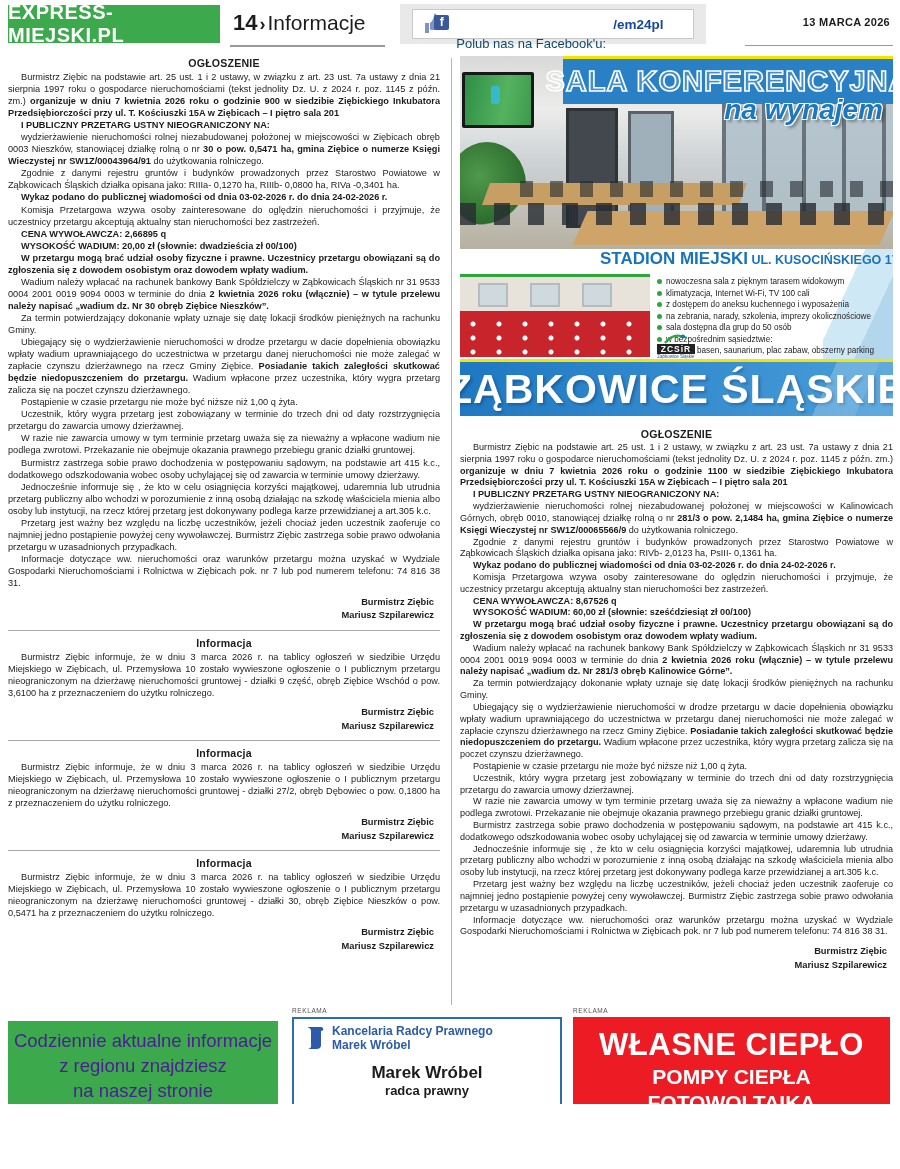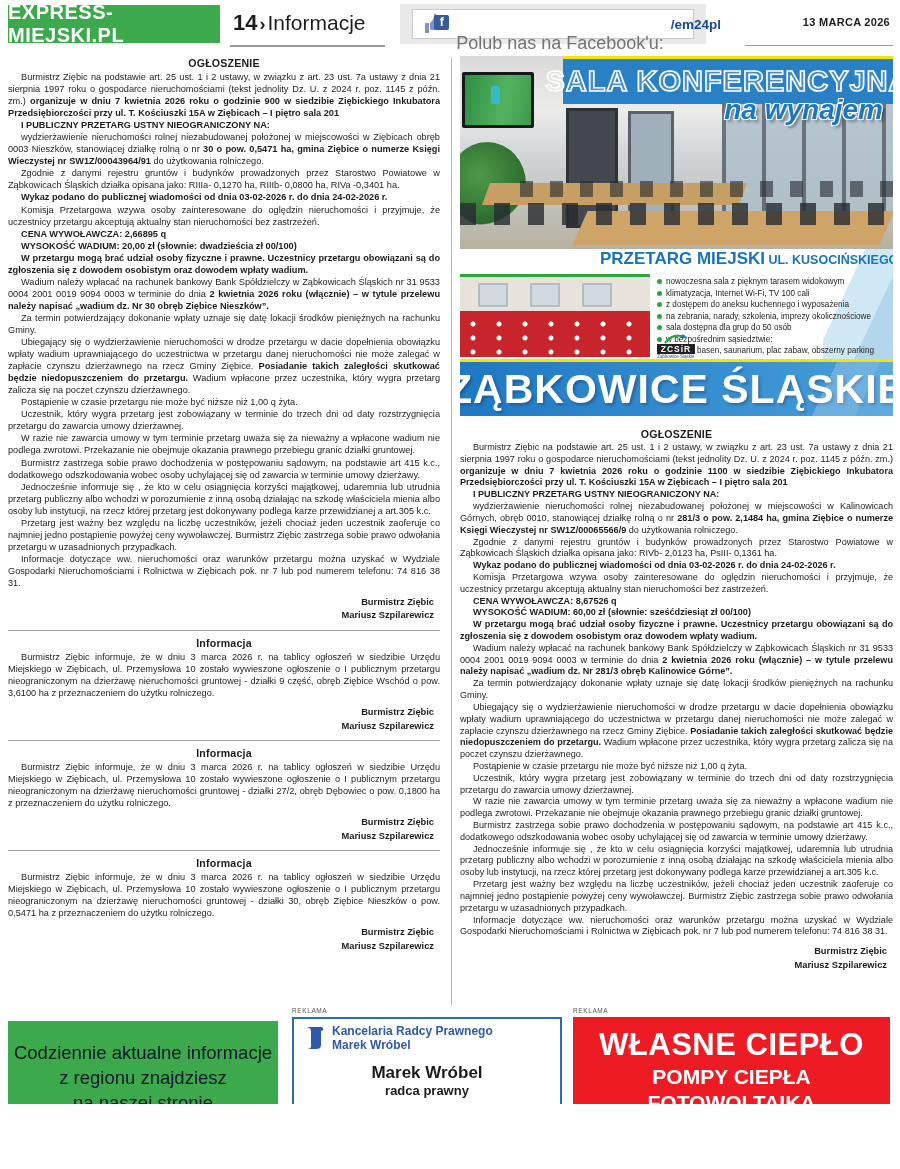--- a/index.html
+++ b/index.html
@@ -12,21 +12,21 @@
   .pagesec .num{font-weight:bold;font-size:22px;}
   .pagesec .sep{font-weight:bold;font-size:18px;margin:0 2px;}
   .pagesec-rule{position:absolute;left:230px;top:45px;width:155px;height:2px;background:#9a9a9a;}
   .fb-banner{position:absolute;left:400px;top:4px;width:306px;height:40px;background:#e9e9e9;
              display:flex;align-items:center;justify-content:center;}
   .fb-inner{background:#fff;border:1px solid #c9c9c9;height:30px;display:flex;align-items:center;
             padding:0 10px;gap:7px;width:92%;box-sizing:border-box;}
   .fb-icon{width:26px;height:22px;position:relative;flex:0 0 auto;}
   .fb-f{position:absolute;right:0;top:2px;width:15px;height:15px;background:#3b5998;color:#fff;
         font-weight:bold;font-size:12px;line-height:15px;text-align:center;border-radius:2px;}
-  .fb-text{color:#737373;font-size:18px;white-space:nowrap;margin-top:38px;}
+  .fb-text{color:#0c4a6e;font-size:13px;white-space:nowrap;margin-top:38px;}
   .fb-handle{color:#16499b;font-weight:bold;font-size:13.5px;}
   .date{position:absolute;right:10px;top:16px;font-size:11px;font-weight:bold;letter-spacing:.3px;}
   .date-rule{position:absolute;left:745px;top:45px;width:148px;height:1px;background:#9a9a9a;}
   
   .vrule{position:absolute;left:451px;top:58px;width:1px;height:947px;background:#b5b5b5;}
   .col-left{position:absolute;left:8px;top:55px;width:432px;height:952px;overflow:hidden;}
   .col-right{position:absolute;left:460px;top:56px;width:433px;height:953px;overflow:hidden;}
   .ann-title{font-size:10.6px;font-weight:bold;text-align:center;margin:2px 0 2px 0;letter-spacing:.2px;}
   .para{margin:0;font-size:9.2px;line-height:1.31;text-align:justify;text-indent:13px;}
   .col-right .para{font-size:9.1px;line-height:1.3;}
@@ -83,21 +83,21 @@
   .zcsir-text{font-size:7px;line-height:1.35;color:#333;}
   .zcsir-text .org{font-weight:bold;color:#111;font-size:7.4px;}
   .banner2{position:relative;height:57px;border-top:3px solid #f2e500;box-sizing:border-box;
            background:linear-gradient(100deg,#1e78c2,#4a9fda);overflow:hidden;display:flex;align-items:center;justify-content:center;}
   .banner2 .deco{position:absolute;right:-10px;top:-10px;width:130px;height:90px;
            background:linear-gradient(115deg,transparent 40%,rgba(255,255,255,.22) 40% 65%,rgba(255,255,255,.12) 65%);}
   .banner2 span{font-size:41px;font-weight:bold;color:#fff;letter-spacing:1px;white-space:nowrap;text-shadow:2px 2px 3px rgba(0,0,30,.25);}
   
   .reklama{position:absolute;font-size:6.5px;color:#555;letter-spacing:.6px;}
   .green-ad{position:absolute;left:8px;top:1021px;width:270px;height:139px;background:#3ca94c;
-            text-align:center;color:#0f172a;padding-top:18px;box-sizing:border-box;}
+            text-align:center;color:#4c1d95;padding-top:6px;box-sizing:border-box;}
   .green-ad .l{font-size:18.5px;margin:3px 0;}
   .green-ad .u{font-size:23px;font-weight:bold;margin-top:5px;}
   .law-ad{position:absolute;left:292px;top:1017px;width:270px;height:148px;background:#fff;
           border:2px solid #2e6bb0;box-sizing:border-box;}
   .law-head{display:flex;gap:6px;padding:6px 0 0 10px;align-items:flex-start;}
   .law-head .txt{color:#2d5ba9;font-weight:bold;font-size:12px;line-height:1.15;}
   .law-name{text-align:center;margin-top:10px;font-weight:bold;}
   .law-name .n{font-size:17px;}
   .law-name .r{font-size:13px;}
   .law-band{position:absolute;left:0;right:0;bottom:0;height:53px;background:#3f6db4;color:#fff;
@@ -217,21 +217,21 @@
         <div class="chairs1"></div>
         <div class="yellow-strip"></div>
         <div class="banner1">
           <span>SALA KONFERENCYJNA</span>
         </div>
         <div class="na-wynajem">na wynajem</div>
       </div>
       <div class="mid">
         <div class="mid-deco"></div>
         <div class="stadion-head">
-          <span class="big">PRZETARG MIEJSKI</span><span class="small"> UL. KUSOCIŃSKIEGO 17</span>
+          <span class="big">STADION MIEJSKI</span><span class="small"> UL. KUSOCIŃSKIEGO 17</span>
         </div>
         <div class="photo2">
           <span class="win" style="left:18px"></span>
           <span class="win" style="left:70px"></span>
           <span class="win" style="left:122px"></span>
           <div class="plates"></div>
         </div>
         <div class="bullets">
             <div class="bullet-row">
               <span class="dot"></span>

